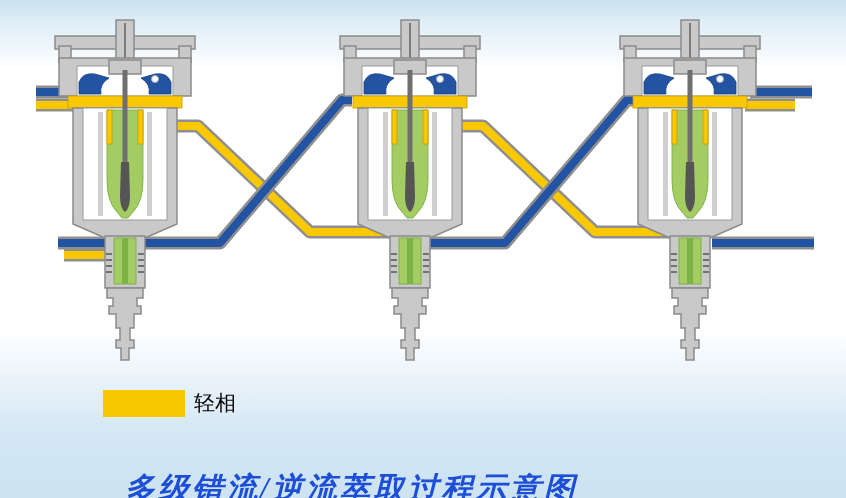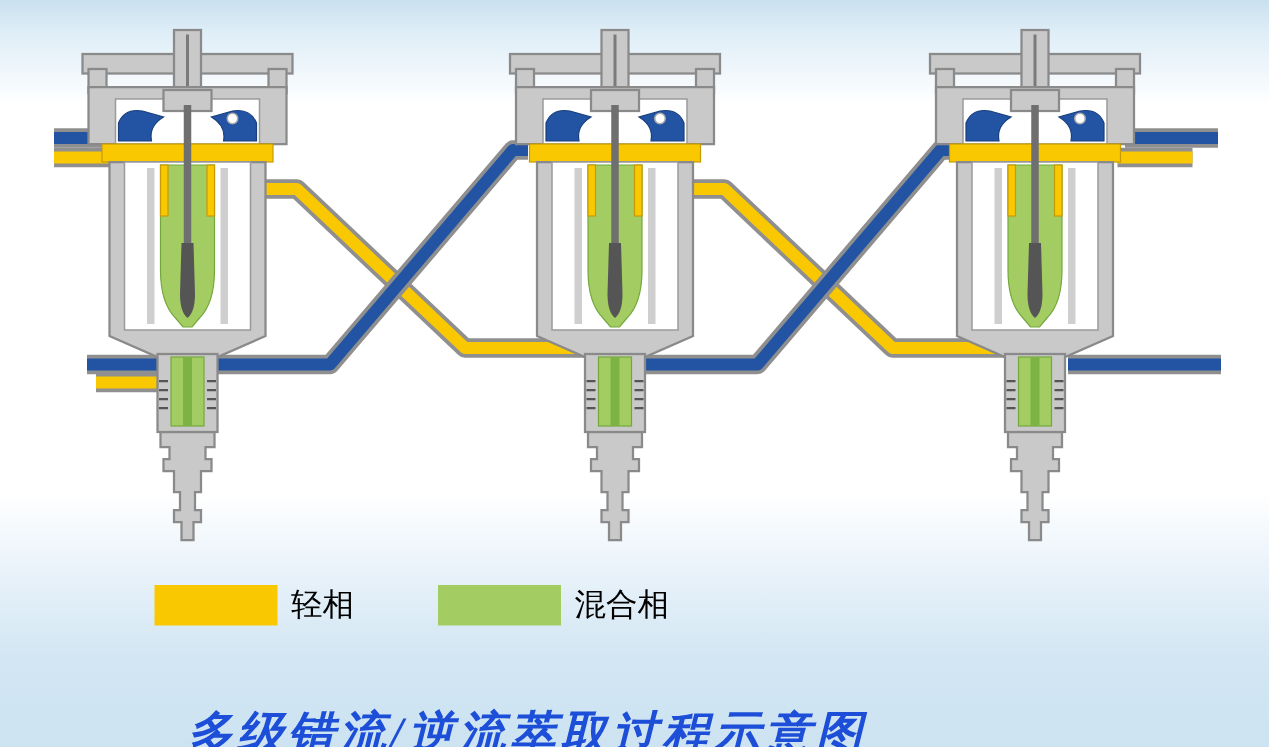--- a/index.html
+++ b/index.html
@@ -16,21 +16,21 @@
   .yellow-fill{fill:#f9c800;stroke:#c79b00;stroke-width:0.8;}
   .blue-fill{fill:#2254a3;stroke:#1a3f7e;stroke-width:0.8;}
   .green-fill{fill:#a3cd63;stroke:#74a83d;stroke-width:0.8;}
   .pipe-case{fill:none;stroke:#8f8f8f;stroke-width:13;stroke-linejoin:round;}
   .pipe-y{fill:none;stroke:#f9c800;stroke-width:8;stroke-linejoin:round;}
   .pipe-b{fill:none;stroke:#2254a3;stroke-width:8;stroke-linejoin:round;}
   .tick{stroke:#555;stroke-width:1.5;fill:none;}
   
   .legend{
     position:absolute;left:103px;top:390px;
-    display:flex;align-items:center;gap:56px;
+    display:flex;align-items:center;
   }
   .legend-item{display:flex;align-items:center;}
   .swatch{display:inline-block;width:82px;height:27px;}
   .legend-label{
     margin-left:9px;font-size:21px;color:#000;line-height:27px;
     font-family:"Liberation Serif", serif;
   }
   
   .title{
     position:absolute;left:124px;top:468px;
@@ -135,19 +135,15 @@
   <use href="#unit" transform="translate(125,0)"></use>
   <use href="#unit" transform="translate(410,0)"></use>
   <use href="#unit" transform="translate(690,0)"></use>
 </svg>
 
 <div class="legend">
   <div class="legend-item">
     <span class="swatch" style="background: rgb(249, 200, 0);"></span>
     <span class="legend-label">轻相</span>
   </div>
-  <div class="legend-item">
-    <span class="swatch" style="background: rgb(163, 205, 99);"></span>
-    <span class="legend-label">混合相</span>
-  </div>
 </div>
 
 <div class="title">多级错流/逆流萃取过程示意图</div>
 
 </body></html>

